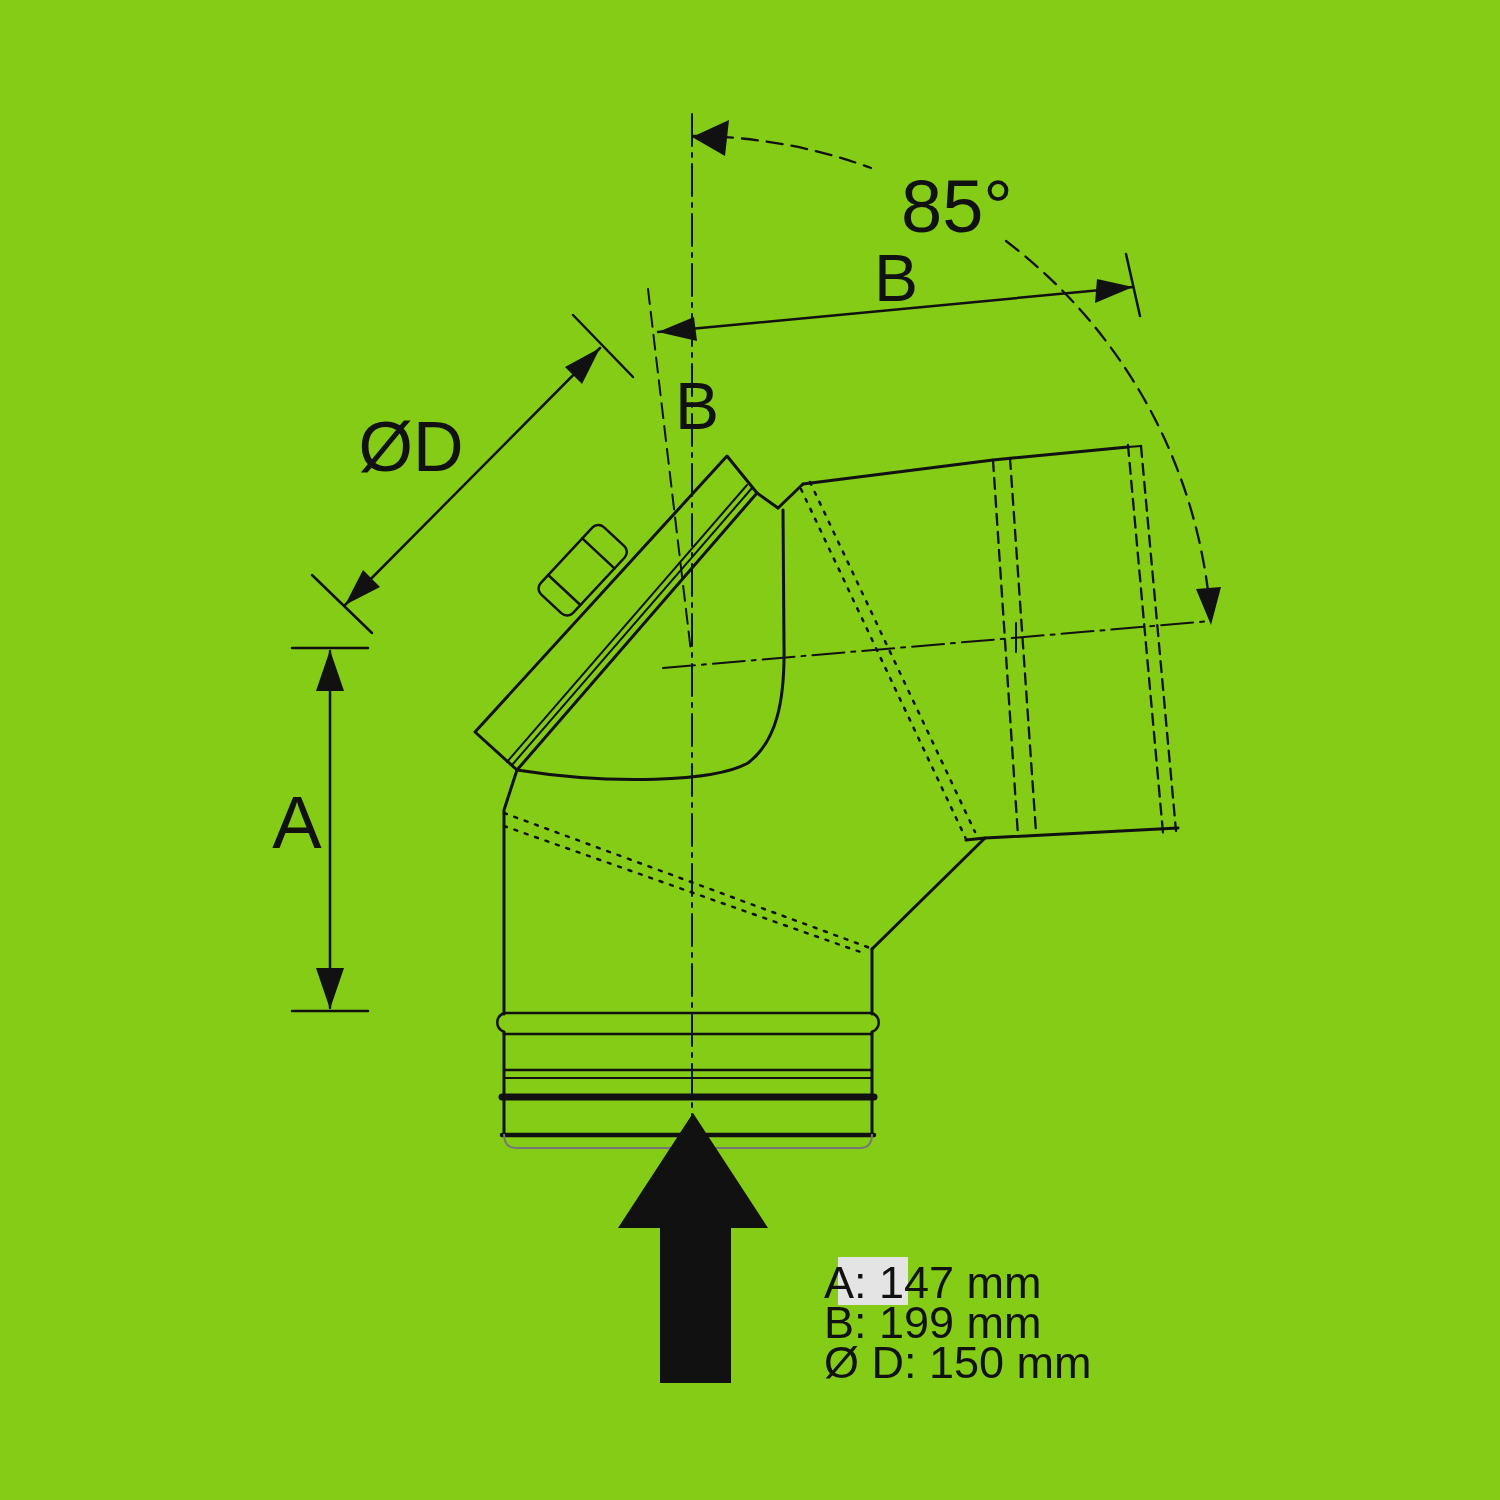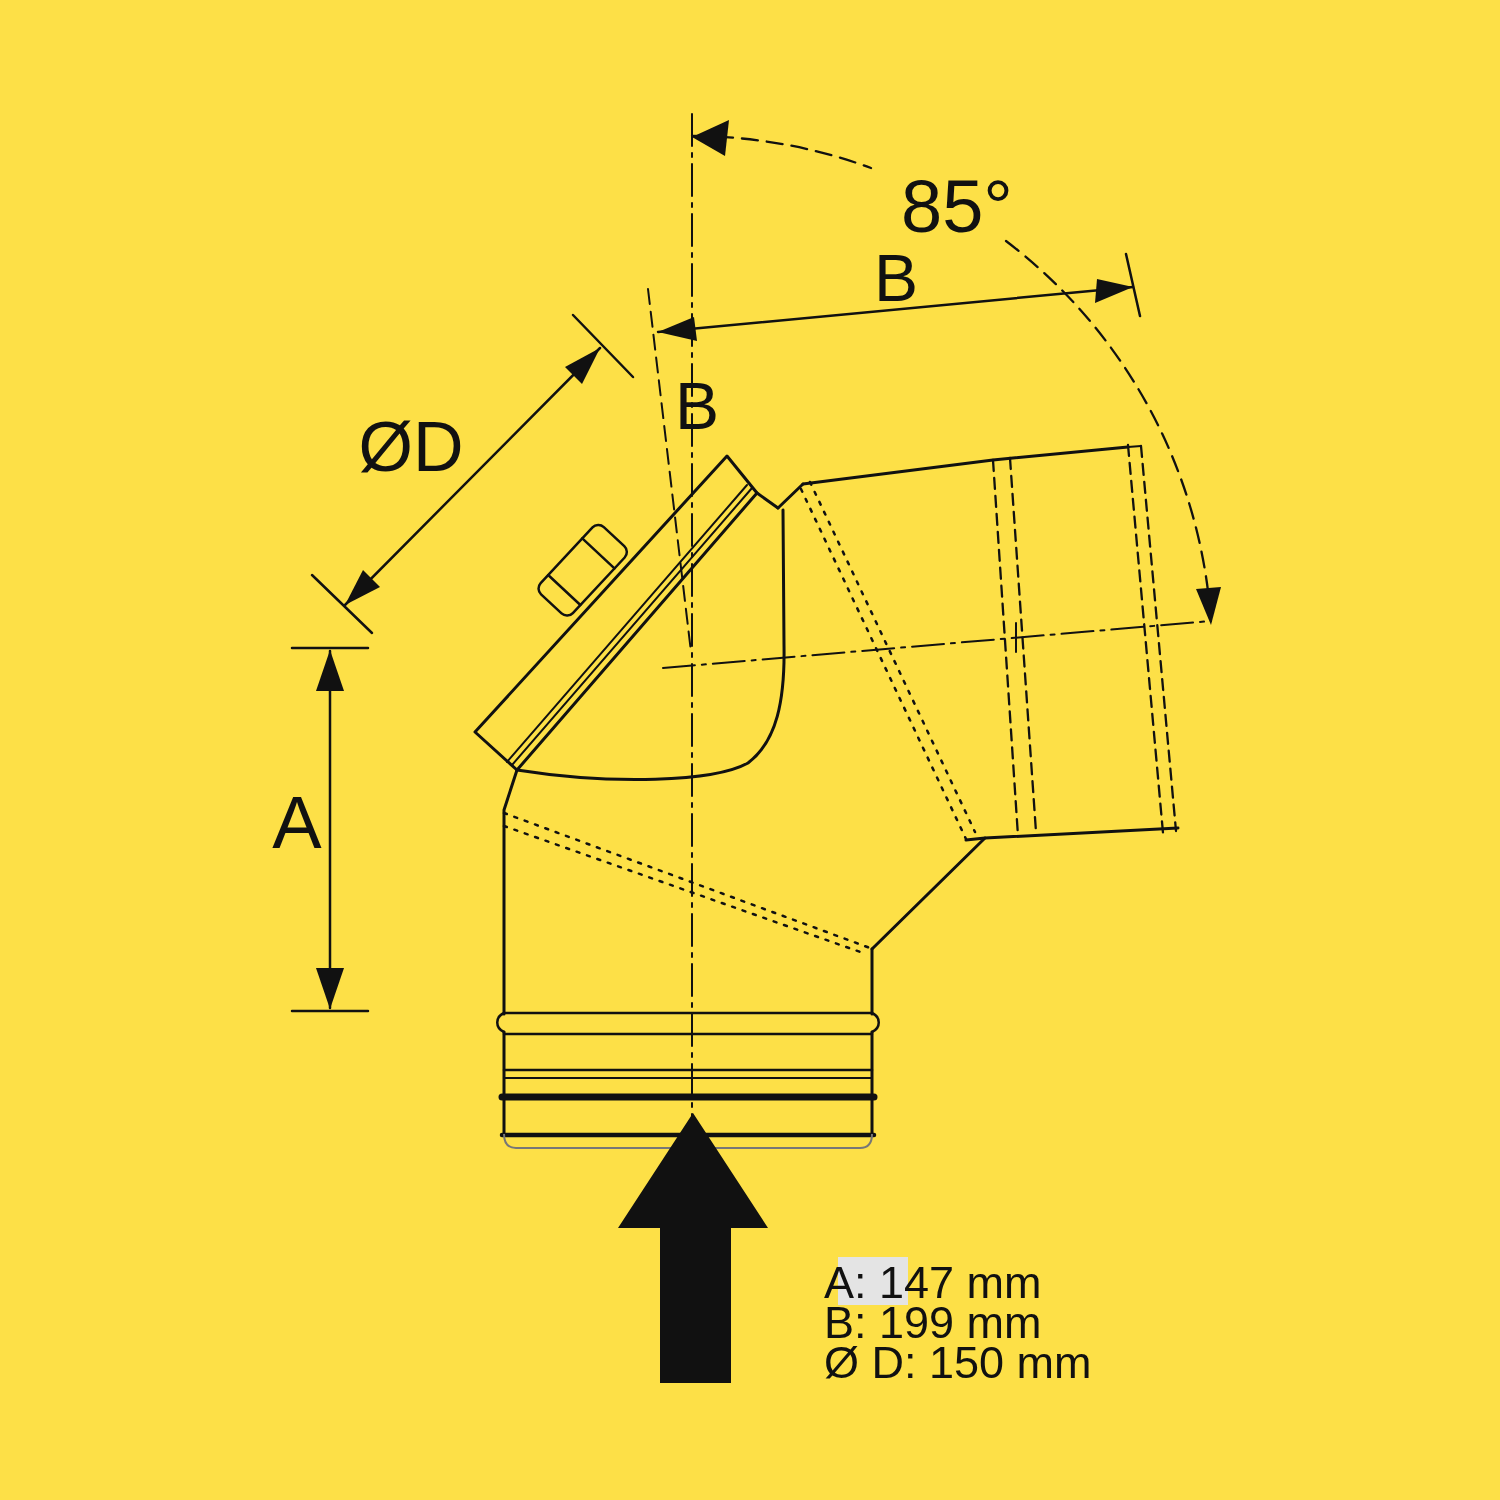--- a/index.html
+++ b/index.html
@@ -5,21 +5,21 @@
   html, body {
     margin: 0;
     padding: 0;
     background: #ffffff;
     font-family: "Liberation Sans", sans-serif;
   }
   .canvas {
     position: relative;
     width: 1500px;
     height: 1500px;
-    background: #fde047;
+    background: #84cc16;
     overflow: hidden;
     text-decoration: underline;
   }
   svg { position: absolute; inset: 0; }
   .stroke  { stroke: #111111; fill: none; stroke-linecap: round; stroke-linejoin: round; }
   .w3      { stroke-width: 3; }
   .w25     { stroke-width: 2.5; }
   .w2      { stroke-width: 2; }
   .w7      { stroke-width: 7; }
   .w4      { stroke-width: 4.5; }

